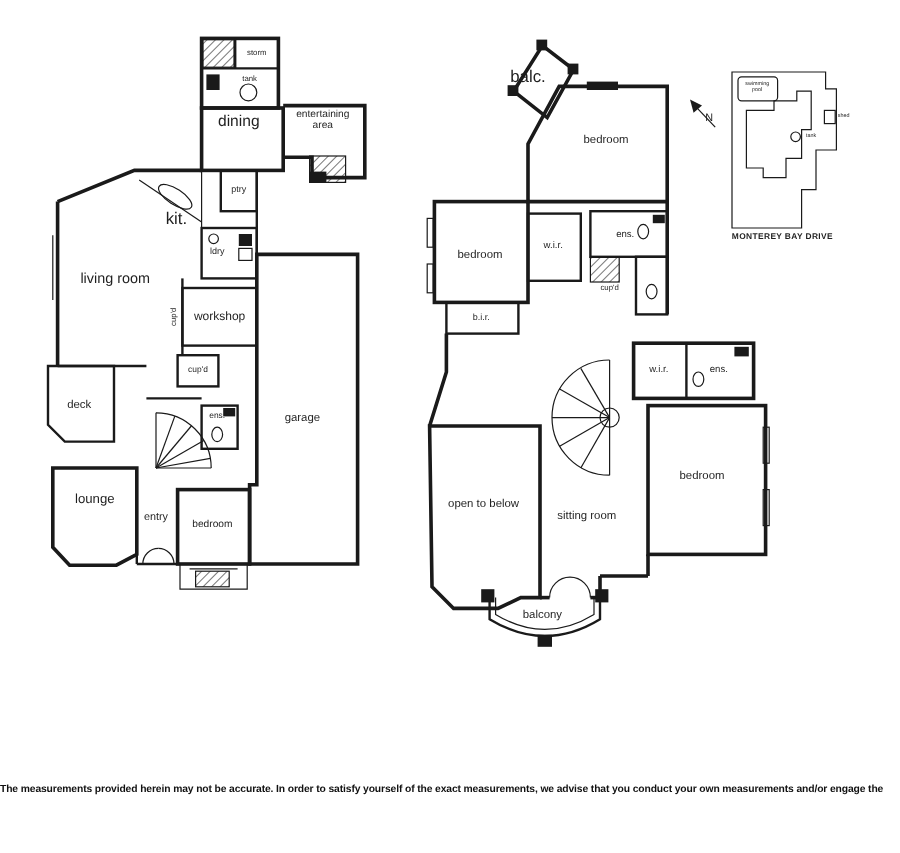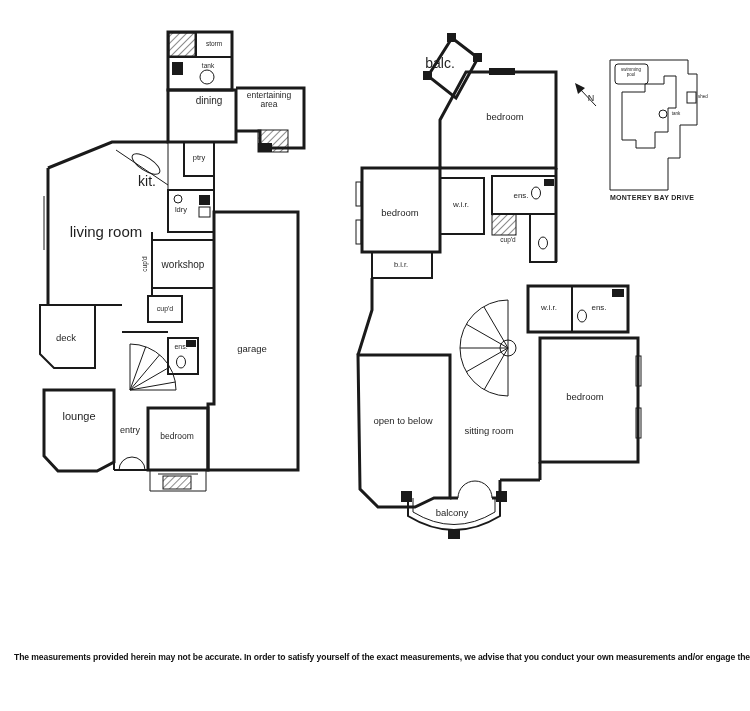--- a/index.html
+++ b/index.html
@@ -8,21 +8,21 @@
   svg{position:absolute;left:0;top:0;}
   .w1,.w2,.w3{stroke:#1a1a1a;fill:none;stroke-linejoin:miter;stroke-linecap:butt;}
   .w1{stroke-width:1px;}
   .w2{stroke-width:2px;}
   .w3{stroke-width:3px;}
   .blk{fill:#1a1a1a;stroke:none;}
   .lbl{position:absolute;transform:translate(-50%,-50%);color:#1f1f1f;white-space:nowrap;
        line-height:1.08;text-align:center;font-family:"Liberation Sans",sans-serif;}
   .lbl.wrap{white-space:normal;}
   .lbl.vert{transform:translate(-50%,-50%) rotate(-90deg);}
-  .disclaimer{position:absolute;left:0;top:650px;width:750px;text-align:right;color:#111;
+  .disclaimer{position:absolute;left:0;top:650px;width:750px;text-align:left;color:#111;
               font-weight:bold;font-size:8.6px;line-height:14.5px;letter-spacing:-0.1px;
               font-family:"Liberation Sans",sans-serif;}
 </style>
 </head>
 <body>
 
 <div class="canvas">
 
   <svg width="750" height="711" viewBox="0 0 750 711">
     <defs>
@@ -169,26 +169,26 @@
     </g>
 
     <g>
       <line x1="596" y1="106" x2="580" y2="89" class="w1"></line>
       <polygon points="575,83 585,88 578,94" class="blk"></polygon>
     </g>
   </svg>
 
   <div class="lbl" style="left:214px;top:44px;font-size:6.5px">storm</div>
   <div class="lbl" style="left:208px;top:66px;font-size:6.5px">tank</div>
-  <div class="lbl" style="left:209px;top:101px;font-size:10px">dining</div>
+  <div class="lbl" style="left:199px;top:101px;font-size:13px">dining</div>
   <div class="lbl wrap" style="left:269px;top:100px;font-size:8.5px;width:58px">entertaining area</div>
   <div class="lbl" style="left:199px;top:158px;font-size:7.5px">ptry</div>
   <div class="lbl" style="left:147px;top:182px;font-size:14px">kit.</div>
   <div class="lbl" style="left:181px;top:210px;font-size:7.5px">ldry</div>
-  <div class="lbl" style="left:106px;top:232px;font-size:15px">living room</div>
+  <div class="lbl" style="left:96px;top:232px;font-size:12px">living room</div>
   <div class="lbl" style="left:183px;top:265px;font-size:10px">workshop</div>
   <div class="lbl vert" style="left:145px;top:264px;font-size:6.5px">cup'd</div>
   <div class="lbl" style="left:165px;top:309px;font-size:7px">cup'd</div>
   <div class="lbl" style="left:66px;top:338px;font-size:9.5px">deck</div>
   <div class="lbl" style="left:181px;top:347px;font-size:7px">ens.</div>
   <div class="lbl" style="left:252px;top:349px;font-size:9.5px">garage</div>
   <div class="lbl" style="left:79px;top:417px;font-size:11px">lounge</div>
   <div class="lbl" style="left:130px;top:431px;font-size:9px">entry</div>
   <div class="lbl" style="left:177px;top:437px;font-size:8.5px">bedroom</div>
 

